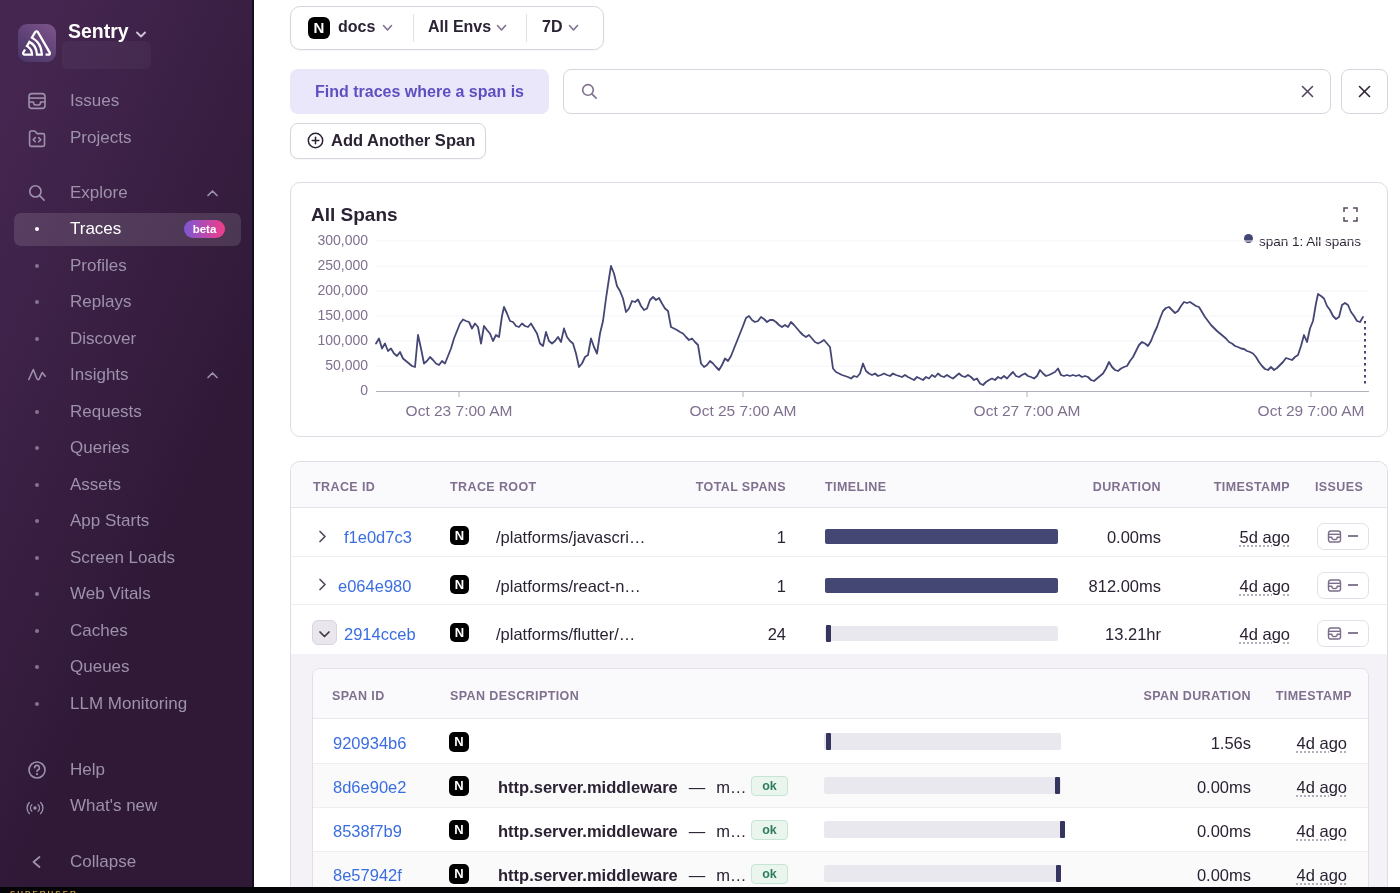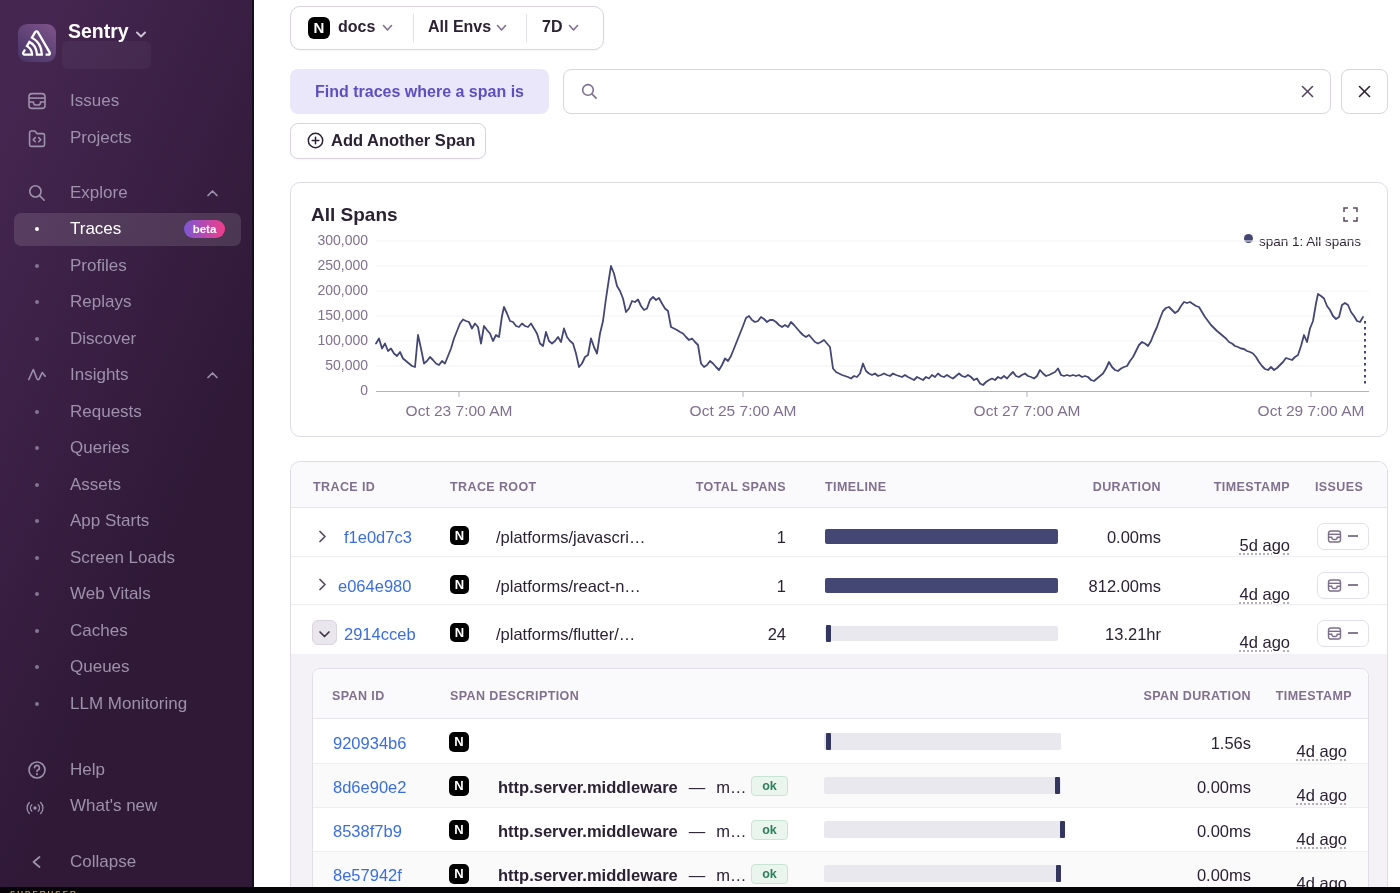--- a/index.html
+++ b/index.html
@@ -24,21 +24,21 @@
 
 #main { position:absolute; left:254px; top:0; width:1146px; height:893px; background:#fff; }
 .card { position:absolute; background:#fff; border:1px solid #e0dce6; border-radius:10px; }
 .hdrlbl { position:absolute; font-size:12.5px; font-weight:bold; letter-spacing:0.4px; color:#80708f; white-space:nowrap; }
 .cell.link, .link { color:#3a6ee0 !important; }
 .nicon { position:absolute; width:19px; height:19px; border-radius:5px; background:#000; color:#fff;
   font-weight:bold; font-size:13px; text-align:center; line-height:19px; }
 .bar { position:absolute; height:15px; border-radius:2px; background:#444674; }
 .track { position:absolute; height:15px; border-radius:2px; background:#eae8ef; }
 .tick { position:absolute; width:5px; height:17px; background:#343660; border-radius:1px; }
-.ts { text-decoration:underline; text-decoration-style:dotted; text-underline-offset:3px; text-decoration-color:#9c92a8;margin-top:8px; }
+.ts { text-decoration:underline; text-decoration-style:dotted; text-underline-offset:3px; text-decoration-color:#9c92a8; }
 .issuechip { position:absolute; width:52px; height:27px; border:1px solid #e4e0e9; border-radius:7px; }
 .okchip { position:absolute; width:37px; height:20px; background:#eaf5ee; border:1px solid #c8e5d4;
   border-radius:4px; color:#2f7d5b; font-size:12.5px; font-weight:bold; text-align:center; line-height:19px; }
 .cell { position:absolute; font-size:16.5px; line-height:19px; color:#2b2233; white-space:nowrap; }
 #botbar { position:absolute; left:0; top:887px; width:1400px; height:6px; background:#050507; overflow:hidden; z-index:50; }
 #botbar span { position:absolute; left:10px; top:2px; color:#c79a3a; font-size:8px; font-weight:bold; letter-spacing:2px; }
 </style>
 </head>
 <body>
 <div id="main">

